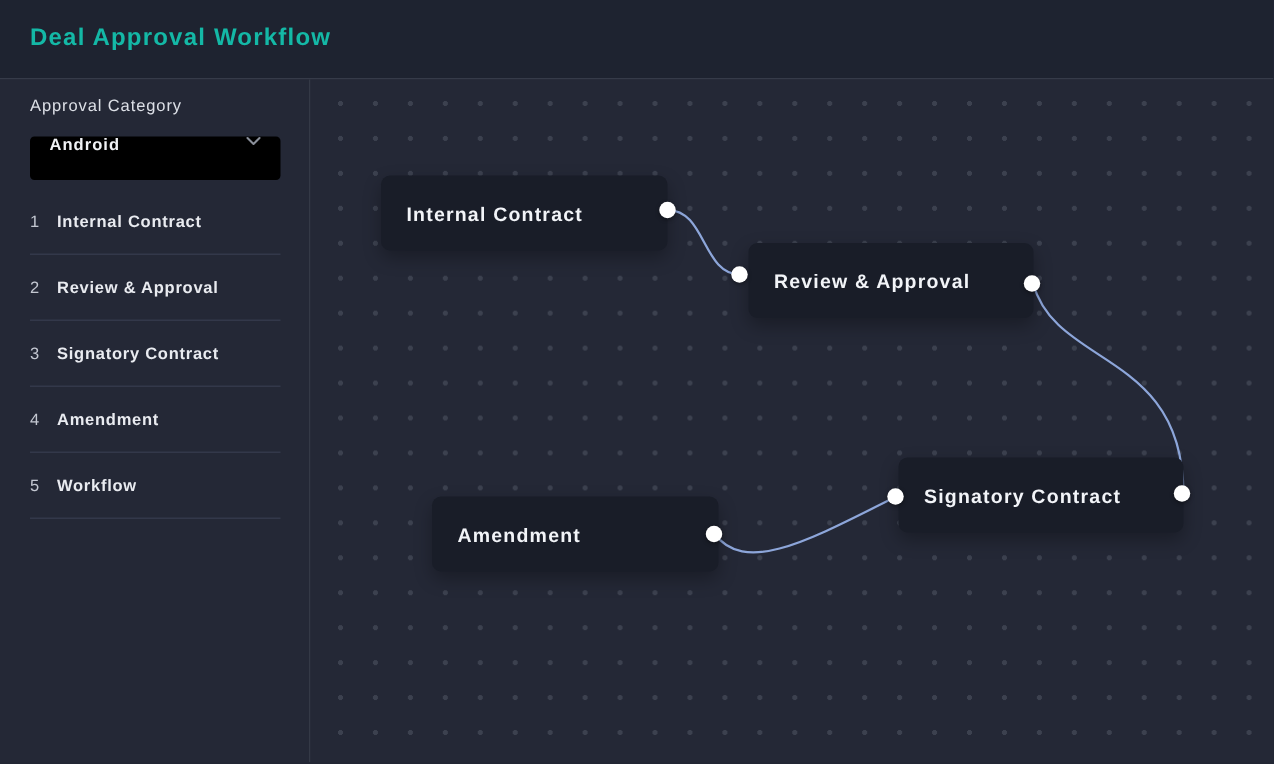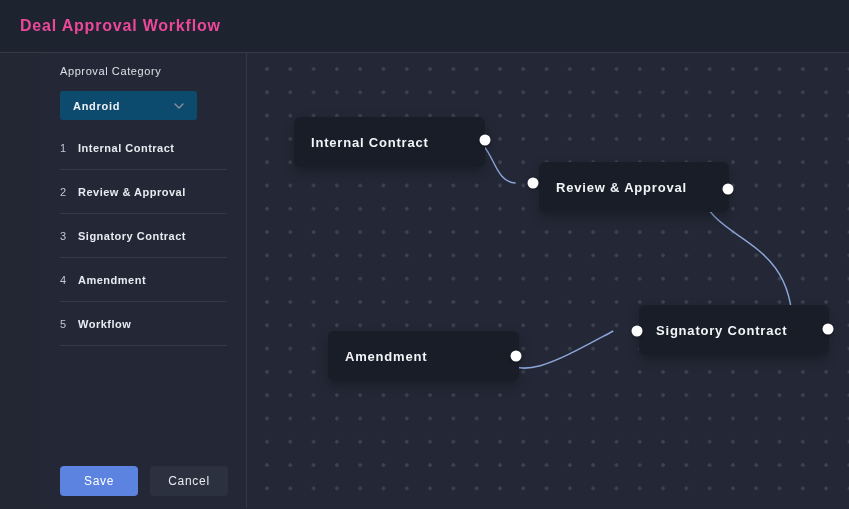--- a/index.html
+++ b/index.html
@@ -16,46 +16,45 @@
     background: #1e2330;
     border-bottom: 1px solid #363b49;
     display: flex;
     align-items: center;
     padding: 0 20px;
   }
   .header .title {
     font-size: 16px;
     font-weight: bold;
     letter-spacing: 0.8px;
-    color: #ec4899;
-  }
-  
-  .main { display: flex; height: 455px; padding-left: 40px; }
+    color: #14b8a6;
+  }
+  
+  .main { display: flex; height: 455px; }
   
   .sidebar {
     width: 207px;
     min-width: 207px;
     background: #242836;
     border-right: 1px solid #343946;
     position: relative;
     padding: 12px 19px 0 20px;
   }
   .category-label {
     font-size: 11px;
     letter-spacing: 0.6px;
     color: #dde0e7;
     margin-bottom: 14px;
   }
   .dropdown {
     height: 29px;
-    width: 137px;
-    background: #0c4a6e;
+    width: 167px;
+    background: #000000;
     border-radius: 3px;
     display: flex;
-    align-items: center;
     justify-content: space-between;
     padding: 0 13px;
     cursor: pointer;
     margin-bottom: 6px;
   }
   .dropdown .value {
     font-size: 11px;
     font-weight: bold;
     letter-spacing: 0.7px;
     color: #f0f2f5;
@@ -185,24 +184,20 @@
         <div class="step">
           <span class="num">4</span>
           <span class="label">Amendment</span>
         </div>
         <div class="step">
           <span class="num">5</span>
           <span class="label">Workflow</span>
         </div>
       </div>
 
-    <div class="sidebar-buttons">
-      <button class="btn btn-save">Save</button>
-      <button class="btn btn-cancel">Cancel</button>
-    </div>
   </div>
 
   <div class="canvas">
     <svg class="edges-svg" viewBox="0 0 641 455" preserveAspectRatio="none">
         <path d="M238,87 C263,87 261,130 286,130" class="edge"></path>
         <path d="M481,136 C496,192 581,181 581,276" class="edge"></path>
         <path d="M269,303 C290,331 334,306 390,278" class="edge"></path>
       </svg>
     <div>
         <div class="node" style="left: 47px; top: 64px; width: 191px; height: 50px;">Internal Contract</div>

